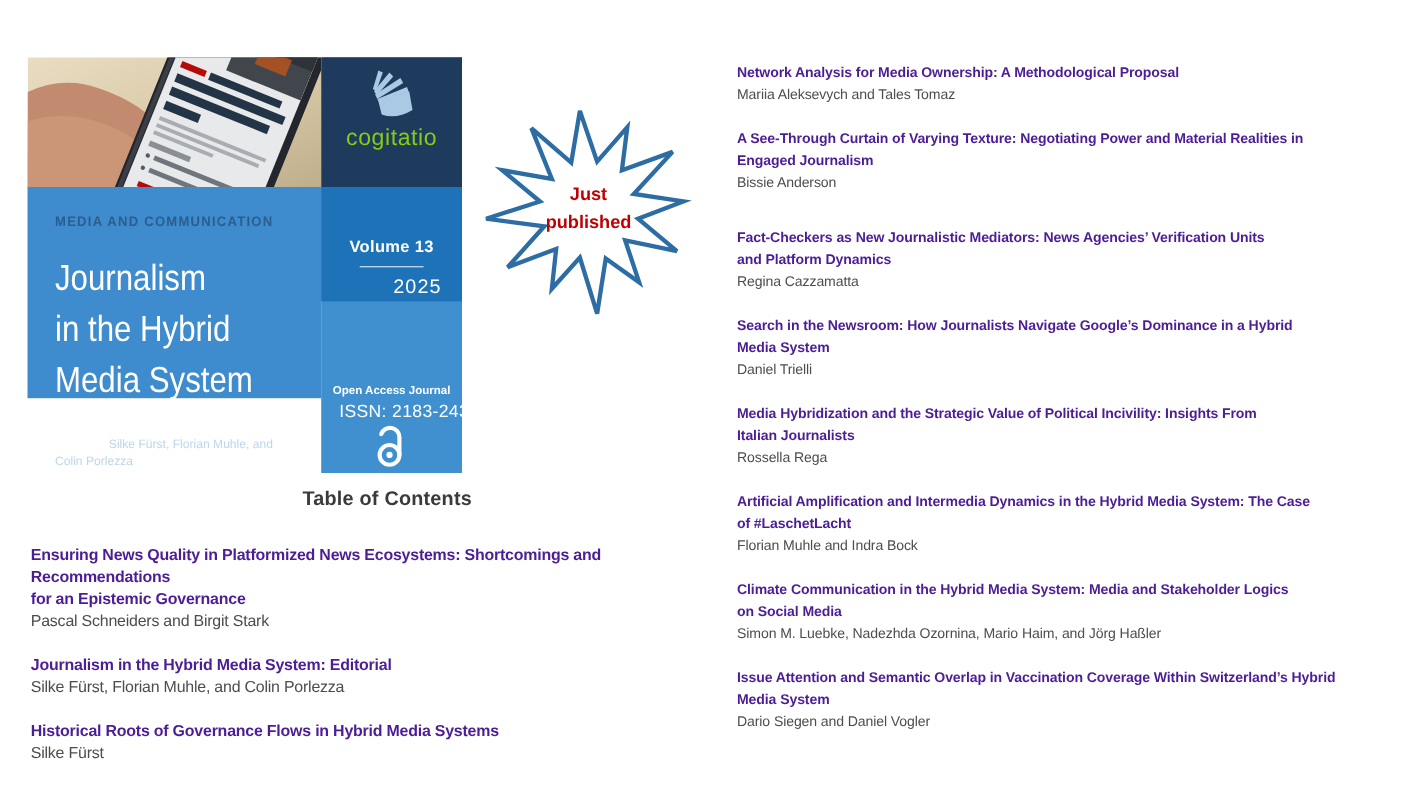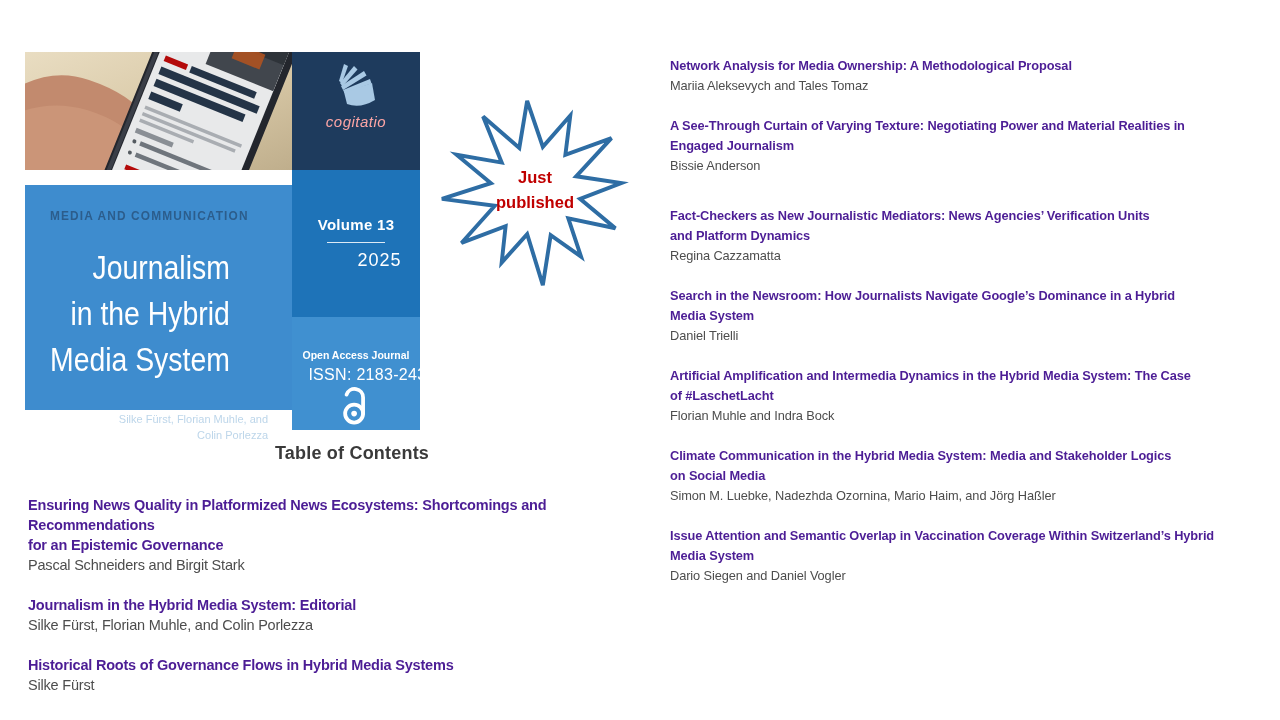--- a/index.html
+++ b/index.html
@@ -12,42 +12,42 @@
   }
   .abs{position:absolute;}
 
   
   .cover{left:25px;top:52px;width:395px;height:378px;}
   .cover-photo{left:0;top:0;width:267px;height:118px;overflow:hidden;}
   .cover-photo svg{display:block;}
 
   .cover-navy{left:267px;top:0;width:128px;height:118px;background:#1e3b5d;text-align:center;}
   .cover-navy svg{margin-top:10px;}
-  .logo-text{color:#fca5a5;font-size:15px;letter-spacing:.5px;margin-top:1px;font-style:italic;}
-
-  .panel-left{left:0;top:133px;width:267px;height:225px;background:#3e8cce;text-align:right;}
+  .logo-text{color:#84cc16;font-size:21px;letter-spacing:.5px;margin-top:1px;}
+
+  .panel-left{left:0;top:118px;width:267px;height:192px;background:#3e8cce;}
   .journal-name{
     position:absolute;left:25px;top:24px;
     font-size:12.5px;font-weight:bold;color:#2c5d8c;
     letter-spacing:1.2px;transform:scaleX(.95);transform-origin:left;
     white-space:nowrap;
   }
   .issue-title{
     position:absolute;left:25px;top:60px;
     font-size:33px;line-height:46px;color:#ffffff;
     white-space:pre-line;transform:scaleX(.86);transform-origin:left top;
   }
   .editors{
     position:absolute;left:25px;top:226px;width:218px;
     font-size:11px;line-height:16px;color:#bdd6ea;
   }
   .edited-by{font-weight:normal;color:#ffffff;}
 
   .panel-right{left:267px;top:118px;width:128px;height:260px;background:#4090d0;}
-  .volume-box{position:absolute;left:0;top:0;width:128px;height:147px;background:#1e73b8;text-align:center;}
+  .volume-box{position:absolute;left:0;top:0;width:128px;height:104px;background:#1e73b8;text-align:center;}
   .volume{margin-top:46px;font-size:15px;font-weight:bold;color:#fff;letter-spacing:.3px;}
   .vline{width:58px;height:1px;background:rgba(255,255,255,.85);margin:9px auto 7px;}
   .year{font-size:18px;color:#fff;letter-spacing:1px;padding-left:47px;}
   .oa-label{position:absolute;left:0;top:179px;width:100%;text-align:center;font-size:10.5px;font-weight:bold;color:#fff;}
   .issn{position:absolute;left:16px;top:196px;width:100%;text-align:center;font-size:16px;font-weight:normal;color:#fff;letter-spacing:.3px;}
   .oa-icon{position:absolute;left:50%;top:215px;transform:translateX(-50%);}
 
   
   .badge{left:437px;top:93px;width:196px;height:196px;}
   .badge svg{display:block;}
@@ -194,20 +194,25 @@
     <div class="a-title">Fact-Checkers as New Journalistic Mediators: News Agencies’ Verification Units
 and Platform Dynamics</div>
     <div class="a-authors">Regina Cazzamatta</div>
   </div>
   <div class="article">
     <div class="a-title">Search in the Newsroom: How Journalists Navigate Google’s Dominance in a Hybrid
 Media System</div>
     <div class="a-authors">Daniel Trielli</div>
   </div>
   <div class="article">
+    <div class="a-title">Media Hybridization and the Strategic Value of Political Incivility: Insights From
+Italian Journalists</div>
+    <div class="a-authors">Rossella Rega</div>
+  </div>
+  <div class="article">
     <div class="a-title">Artificial Amplification and Intermedia Dynamics in the Hybrid Media System: The Case
 of #LaschetLacht</div>
     <div class="a-authors">Florian Muhle and Indra Bock</div>
   </div>
   <div class="article">
     <div class="a-title">Climate Communication in the Hybrid Media System: Media and Stakeholder Logics
 on Social Media</div>
     <div class="a-authors">Simon M. Luebke, Nadezhda Ozornina, Mario Haim, and Jörg Haßler</div>
   </div>
   <div class="article">

